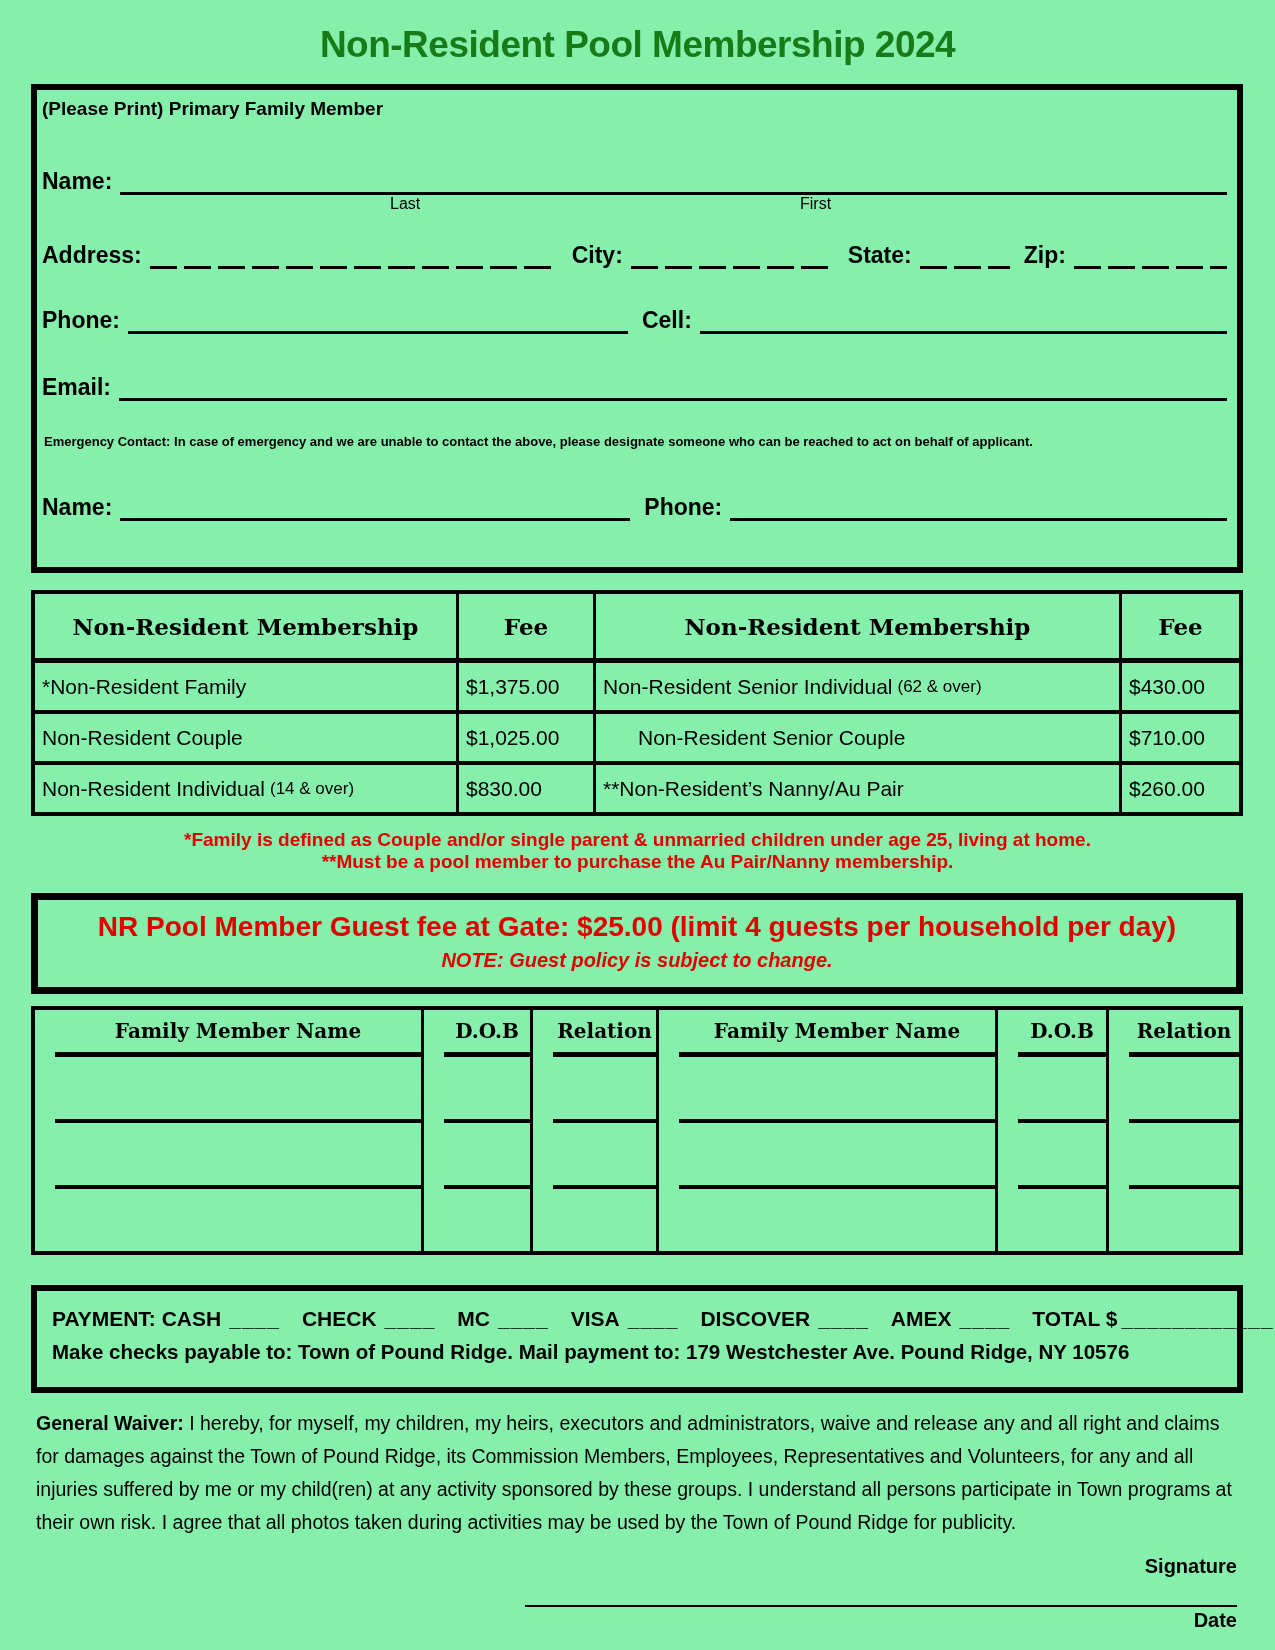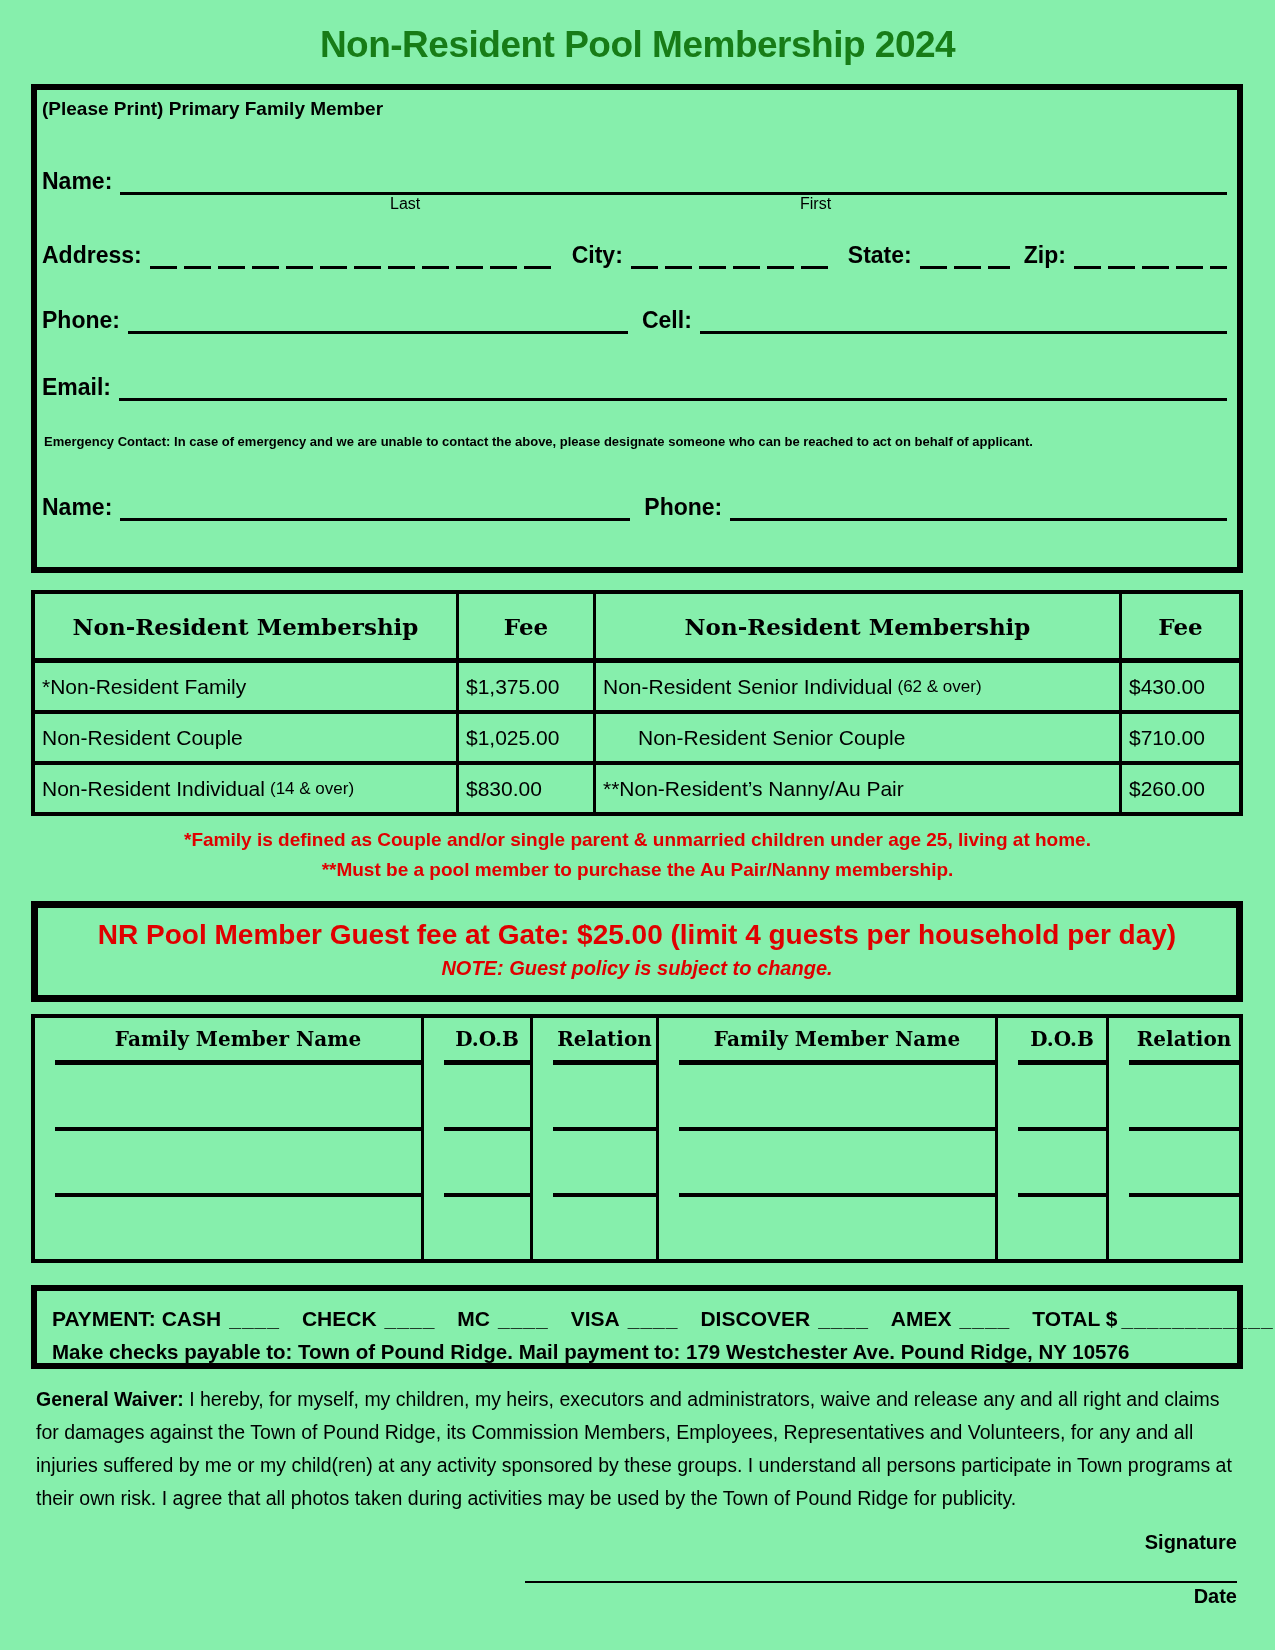--- a/index.html
+++ b/index.html
@@ -49,21 +49,21 @@
     justify-content:center;padding-left:0;
     font-family:"DejaVu Serif",serif;font-weight:bold;font-size:23px;
     border-bottom:5px solid #000;
   }
   .fee-table .rb{border-right:3px solid #000;}
   .fee-table .bb{border-bottom:4px solid #000;}
   .cell-note{font-size:17px;margin-left:5px;white-space:nowrap;}
   .indent{padding-left:42px !important;}
   
   .note{color:#e00000;font-weight:bold;font-size:19px;text-align:center;margin-top:13px;}
-  .note + .note{margin-top:8px;}
+  .note + .note{margin-top:0;}
   
   .guest-box{
     margin:20px 32px 0 31px;height:101px;box-sizing:border-box;
     border:7px solid #000;text-align:center;
   }
   .guest-line1{color:#e00000;font-weight:bold;font-size:28px;margin-top:11px;}
   .guest-line2{color:#e00000;font-weight:bold;font-style:italic;font-size:20px;margin-top:6px;}
   
   .family-table{
     margin:12px 0 0 31px;width:1212px;box-sizing:border-box;
@@ -75,21 +75,21 @@
   .family-table .cell{display:flex;align-items:center;box-sizing:border-box;margin-left:20px;}
   .family-table .hd{
     justify-content:center;
     font-family:"DejaVu Serif",serif;font-weight:bold;font-size:20px;
     border-bottom:5px solid #000;
   }
   .family-table .rb{border-right:3px solid #000;}
   .family-table .bb{border-bottom:4px solid #000;}
   
   .pay-box{
-    margin:22px 32px 0 31px;height:84px;box-sizing:border-box;
+    margin:30px 32px 0 31px;height:108px;box-sizing:border-box;
     border:6px solid #000;padding:16px 14px 0 15px;
   }
   .pay-line{display:flex;align-items:baseline;font-size:21px;font-weight:bold;white-space:pre;}
   .pay-blank{font-weight:bold;letter-spacing:1px;margin:0 22px 0 8px;}
   .pay-total{margin-left:auto;}
   .pay-total-blank{letter-spacing:1px;margin-left:4px;}
   .pay-line2{font-size:20.5px;font-weight:bold;margin-top:9px;}
   
   .waiver{margin:14px 42px 0 36px;font-size:19.5px;line-height:33px;}
   .waiver b{font-weight:bold;}

